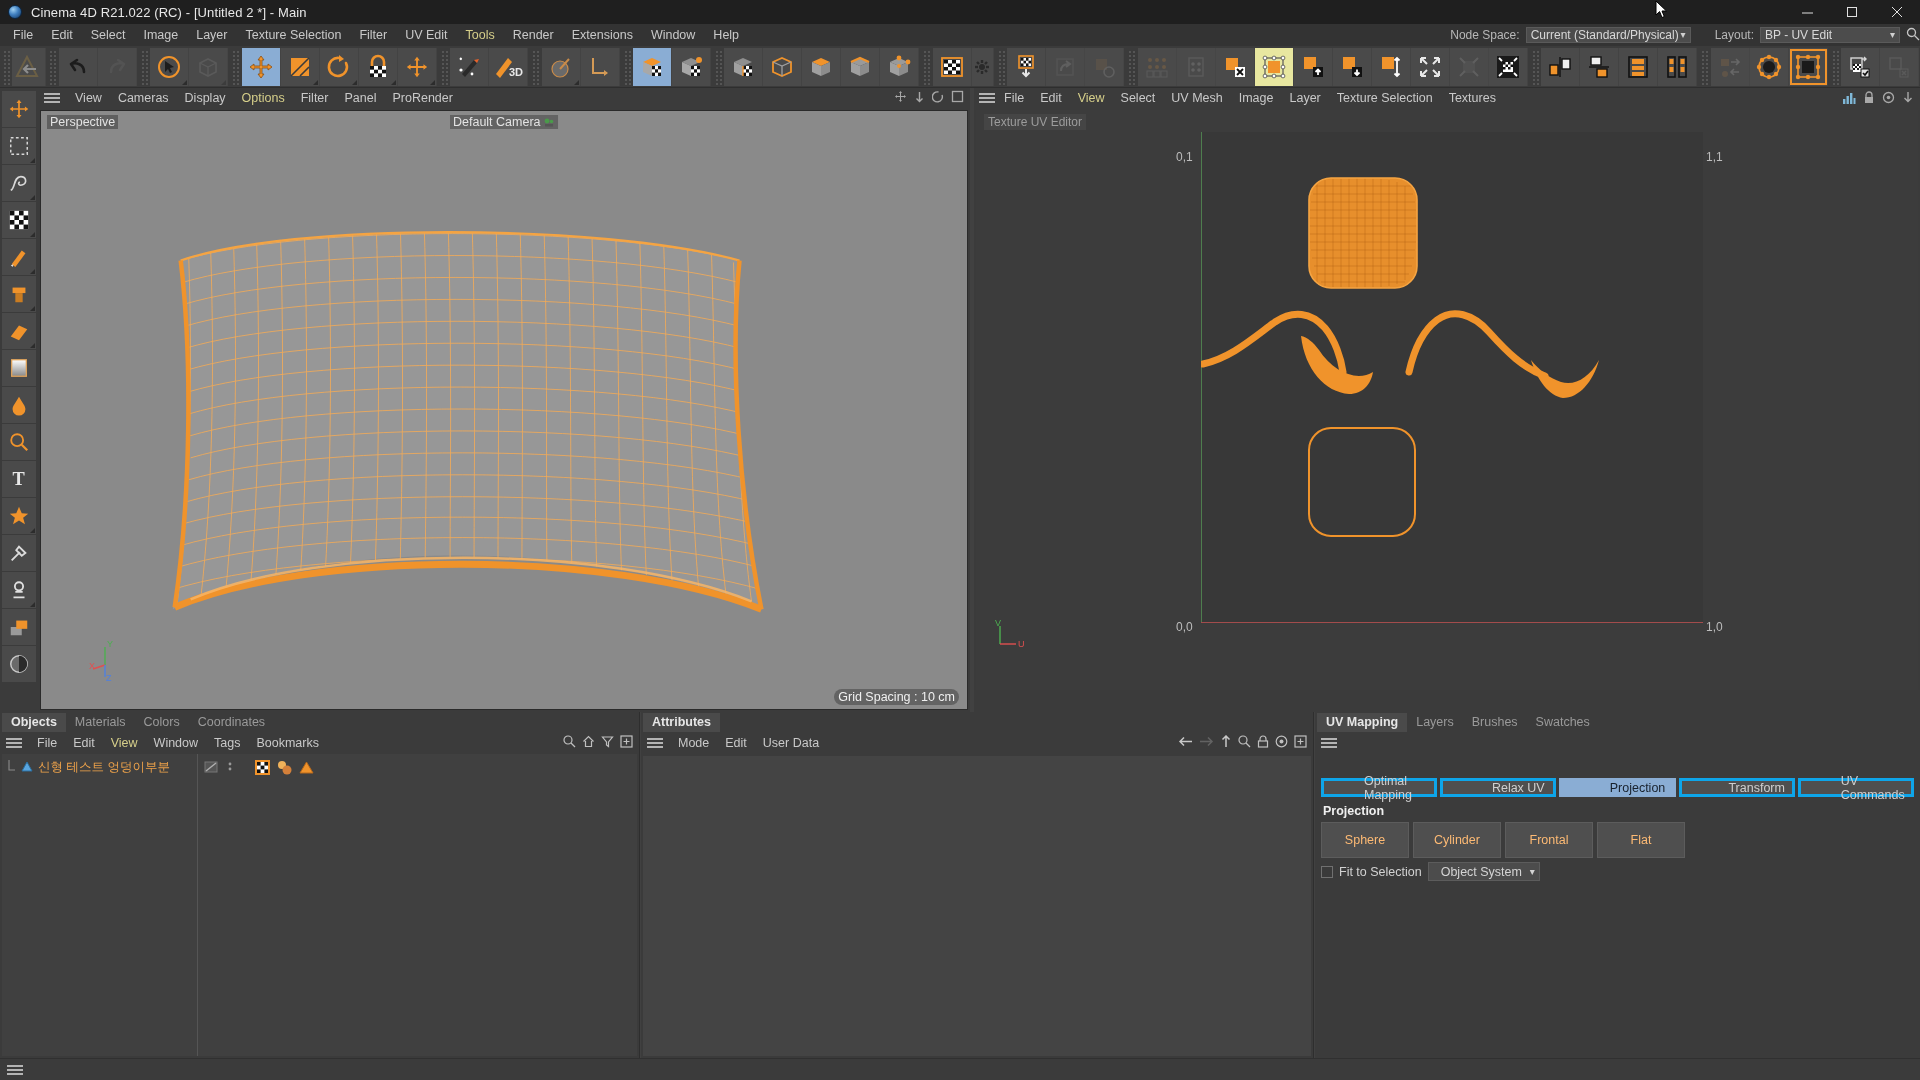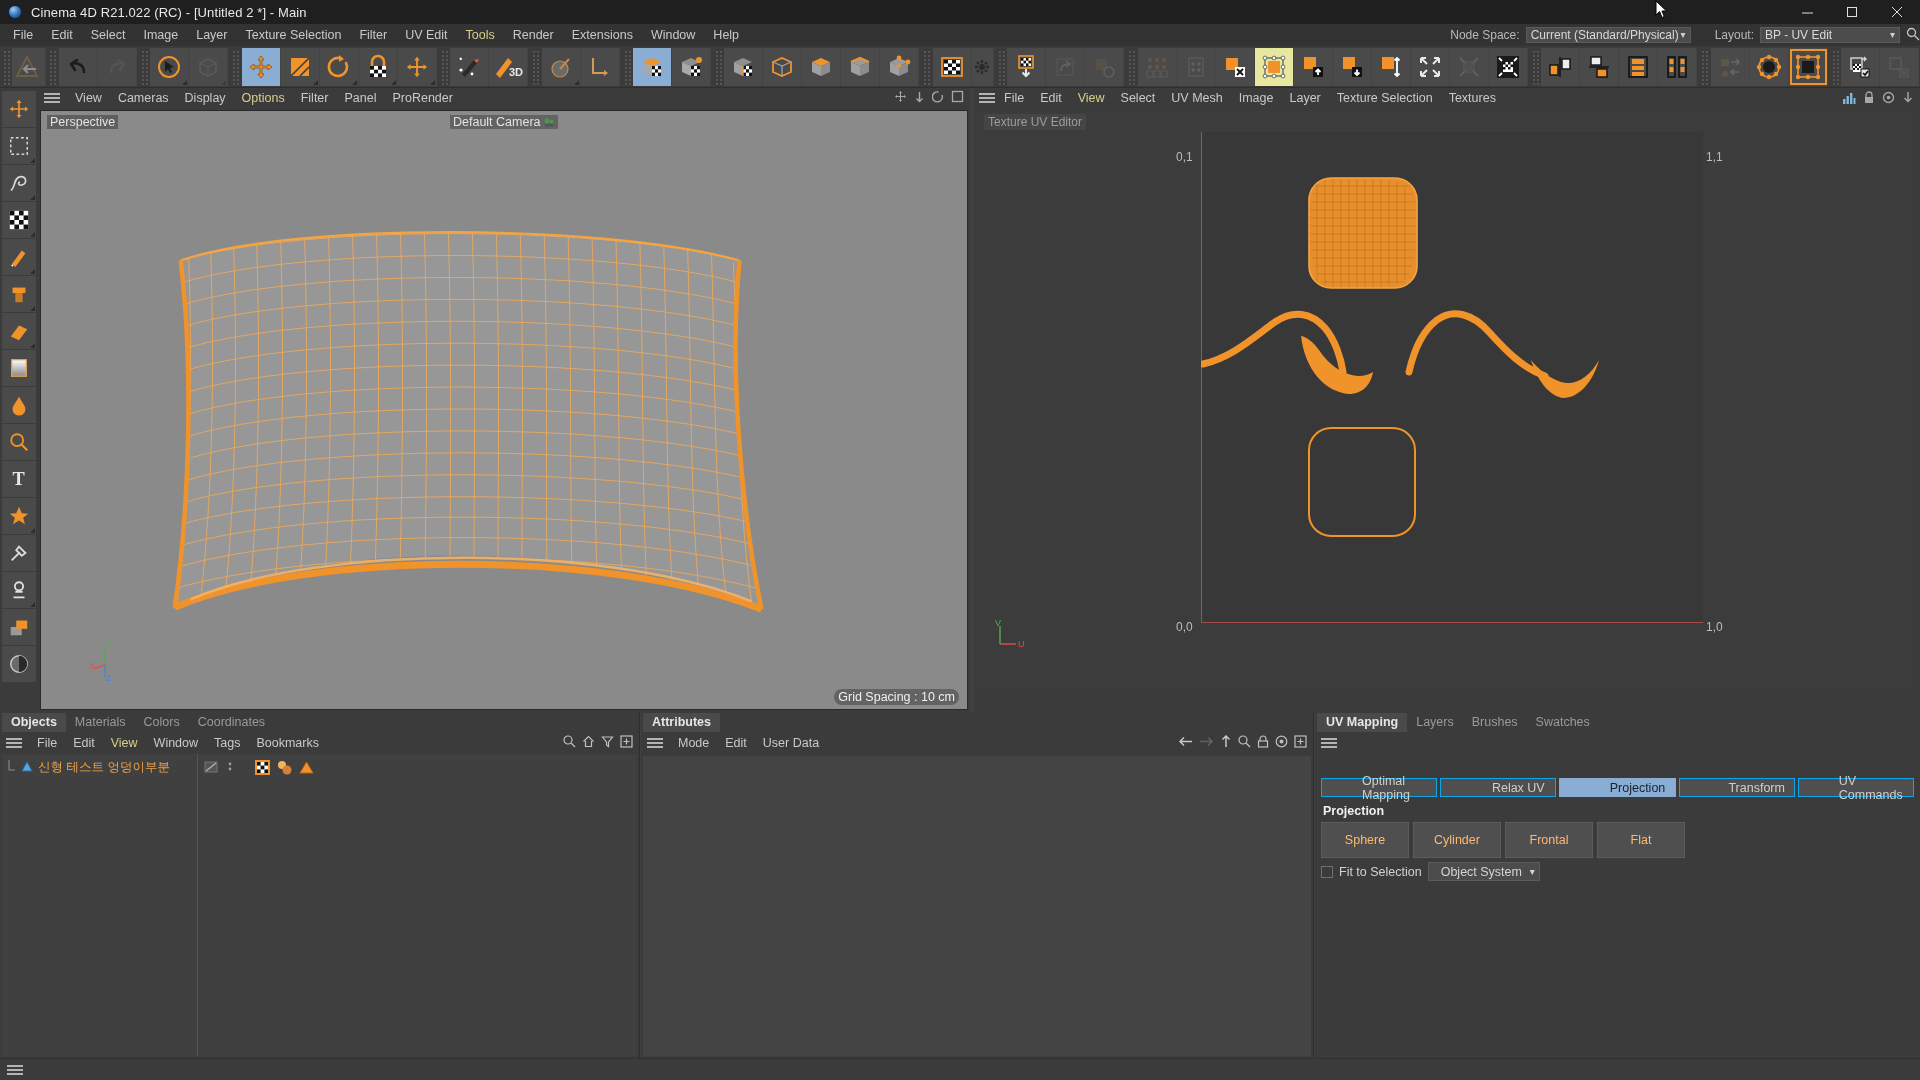--- a/index.html
+++ b/index.html
@@ -133,21 +133,21 @@
   .objrow{ display:flex; align-items:center; height:20px; padding-left:4px; gap:4px; font-size:12.5px;}
   .objname{ color:#eda24a; }
 
   .attrpanel{ position:absolute; left:641px; top:712px; width:673px; bottom:22px; background:#3b3b3b; border-right:1px solid #2e2e2e;}
   .attrbody{ position:absolute; left:2px; top:44px; right:2px; bottom:2px; background:#444444;}
 
   .uvmappanel{ position:absolute; left:1315px; top:712px; right:0; bottom:22px; background:#3b3b3b;}
   .uvm-body{ position:absolute; left:0; top:62px; right:0; bottom:0; background:#3b3b3b; padding:4px 6px;}
   .seg-row{ display:flex; gap:3px; margin-bottom:7px;}
   .seg{
-    flex:1; height:19px; background:#4f4f4f; border:1px solid #0ea5e9;
+    flex:1; height:19px; background:#4f4f4f; border:3px solid #0ea5e9;
     display:flex; align-items:center; justify-content:center; font-size:12.5px; color:#cfcfcf;padding-left:40px;
   }
   .seg.act{ background:#8aadd4; color:#18212c; border-color:#8aadd4;}
   .sec-title{ font-size:12.5px; color:#efefef; font-weight:bold; margin:2px 0 4px 2px;}
   .btn-row{ display:flex; gap:4px; margin-bottom:4px;}
   .pbtn{
     width:88px; height:36px; background:#4f4f4f; border:1px solid #5c5c5c;
     display:flex; align-items:center; justify-content:center; font-size:12.5px; color:#fdba74;
   }
   .fitrow{ display:flex; align-items:center; gap:6px; margin-top:4px;}

